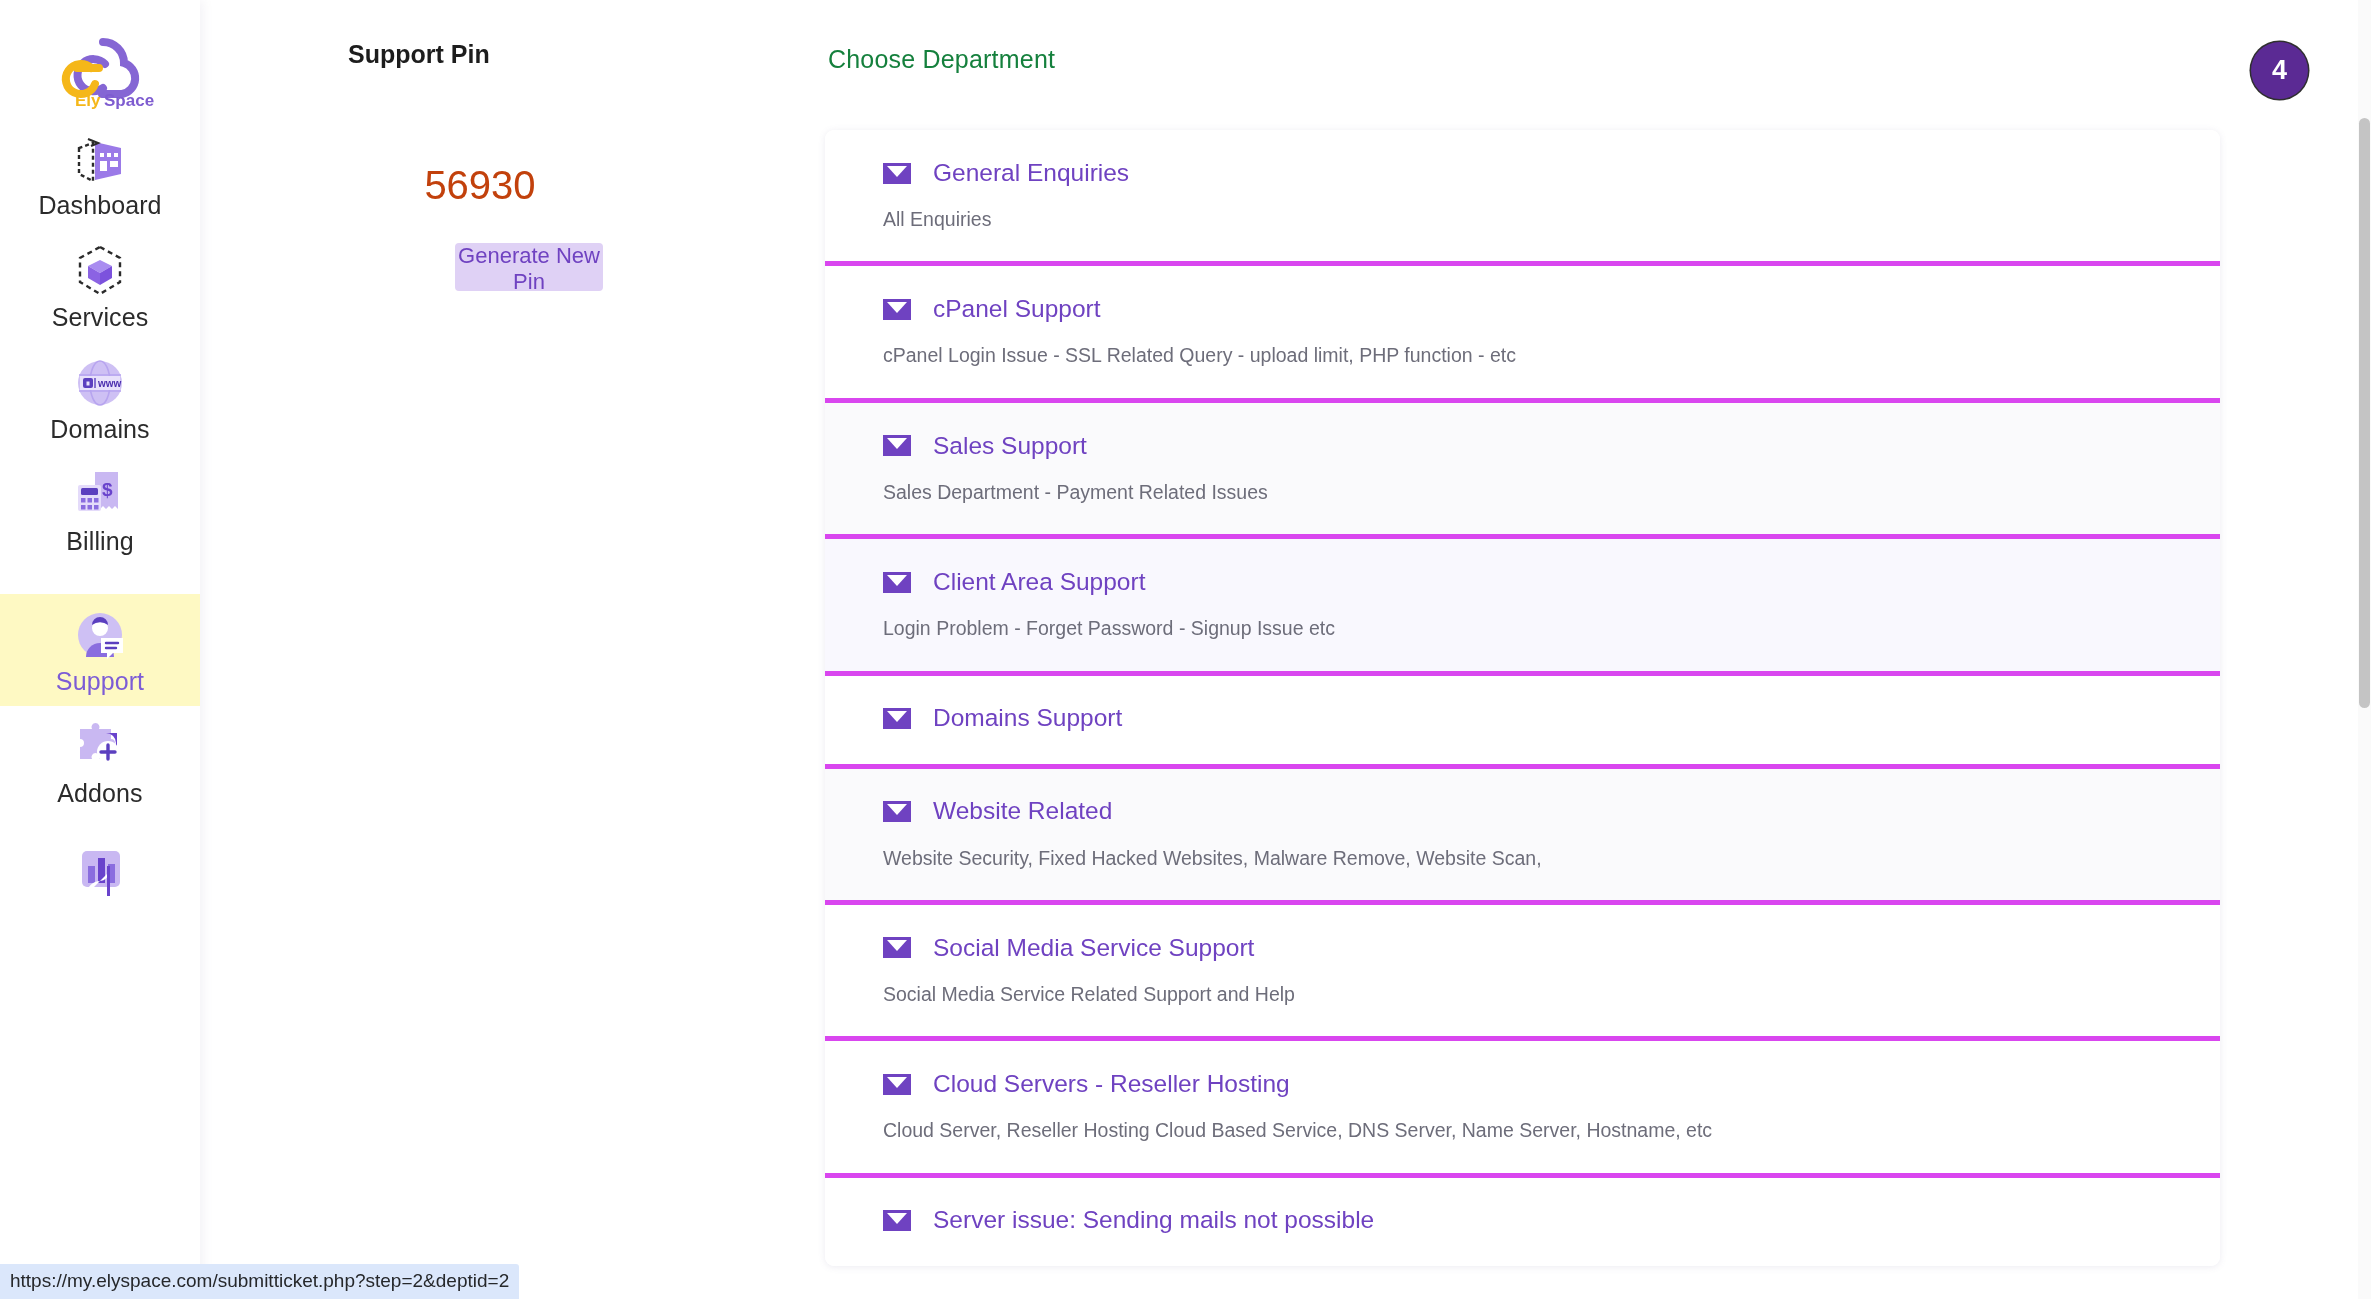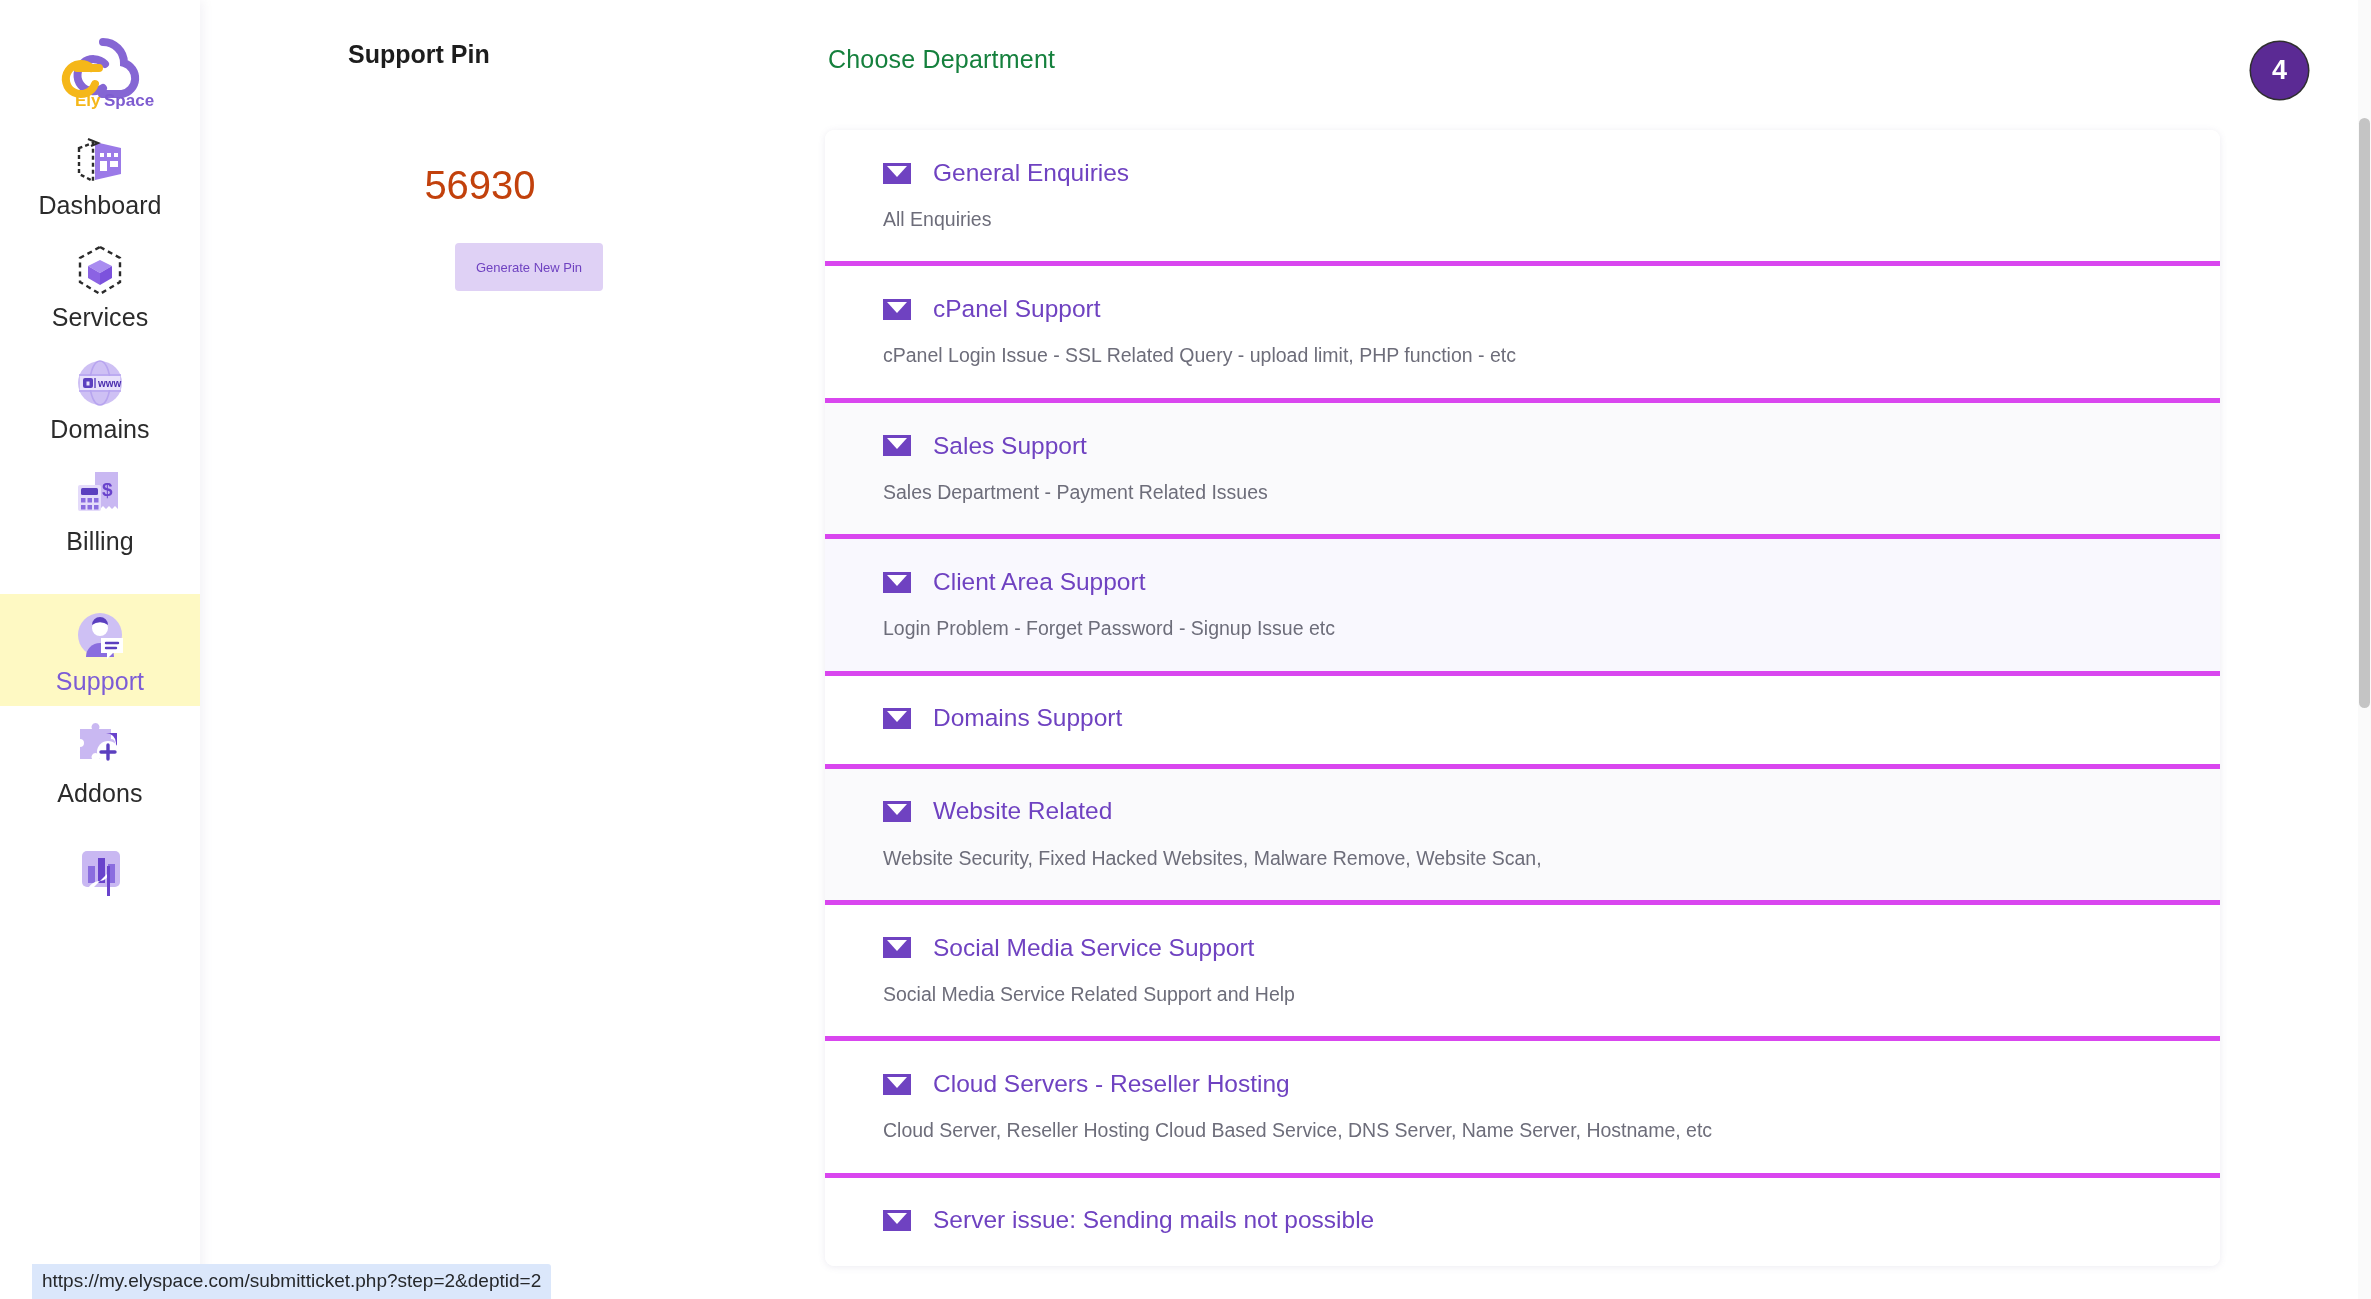--- a/index.html
+++ b/index.html
@@ -96,21 +96,21 @@
     font-weight: 400;
   }
   .pin-btn {
     position: absolute;
     left: 255px; top: 243px;
     width: 148px; height: 48px;
     border: none;
     border-radius: 4px;
     background: #dfd1f5;
     color: #6f42c1;
-    font-size: 13px;
+    font-size: 22px;
     font-family: "Liberation Sans", sans-serif;
     cursor: pointer;
   }
 
   
   .main {
     position: absolute;
     left: 820px; top: 0;
     width: 1551px;
     height: 1299px;
@@ -212,21 +212,20 @@
     position: absolute;
     left: 0; bottom: 0;
     max-width: 520px;
     padding: 6px 10px 7px 10px;
     background: #dbe7fb;
     color: #26282b;
     font-size: 19px;
     white-space: nowrap;
     z-index: 20;
     border-top-right-radius: 3px;
-    margin-left: 32px;
   }
 </style>
 </head>
 <body>
 
 <div class="page">
 
   <nav class="sidebar">
 
     <div class="logo-wrap">

